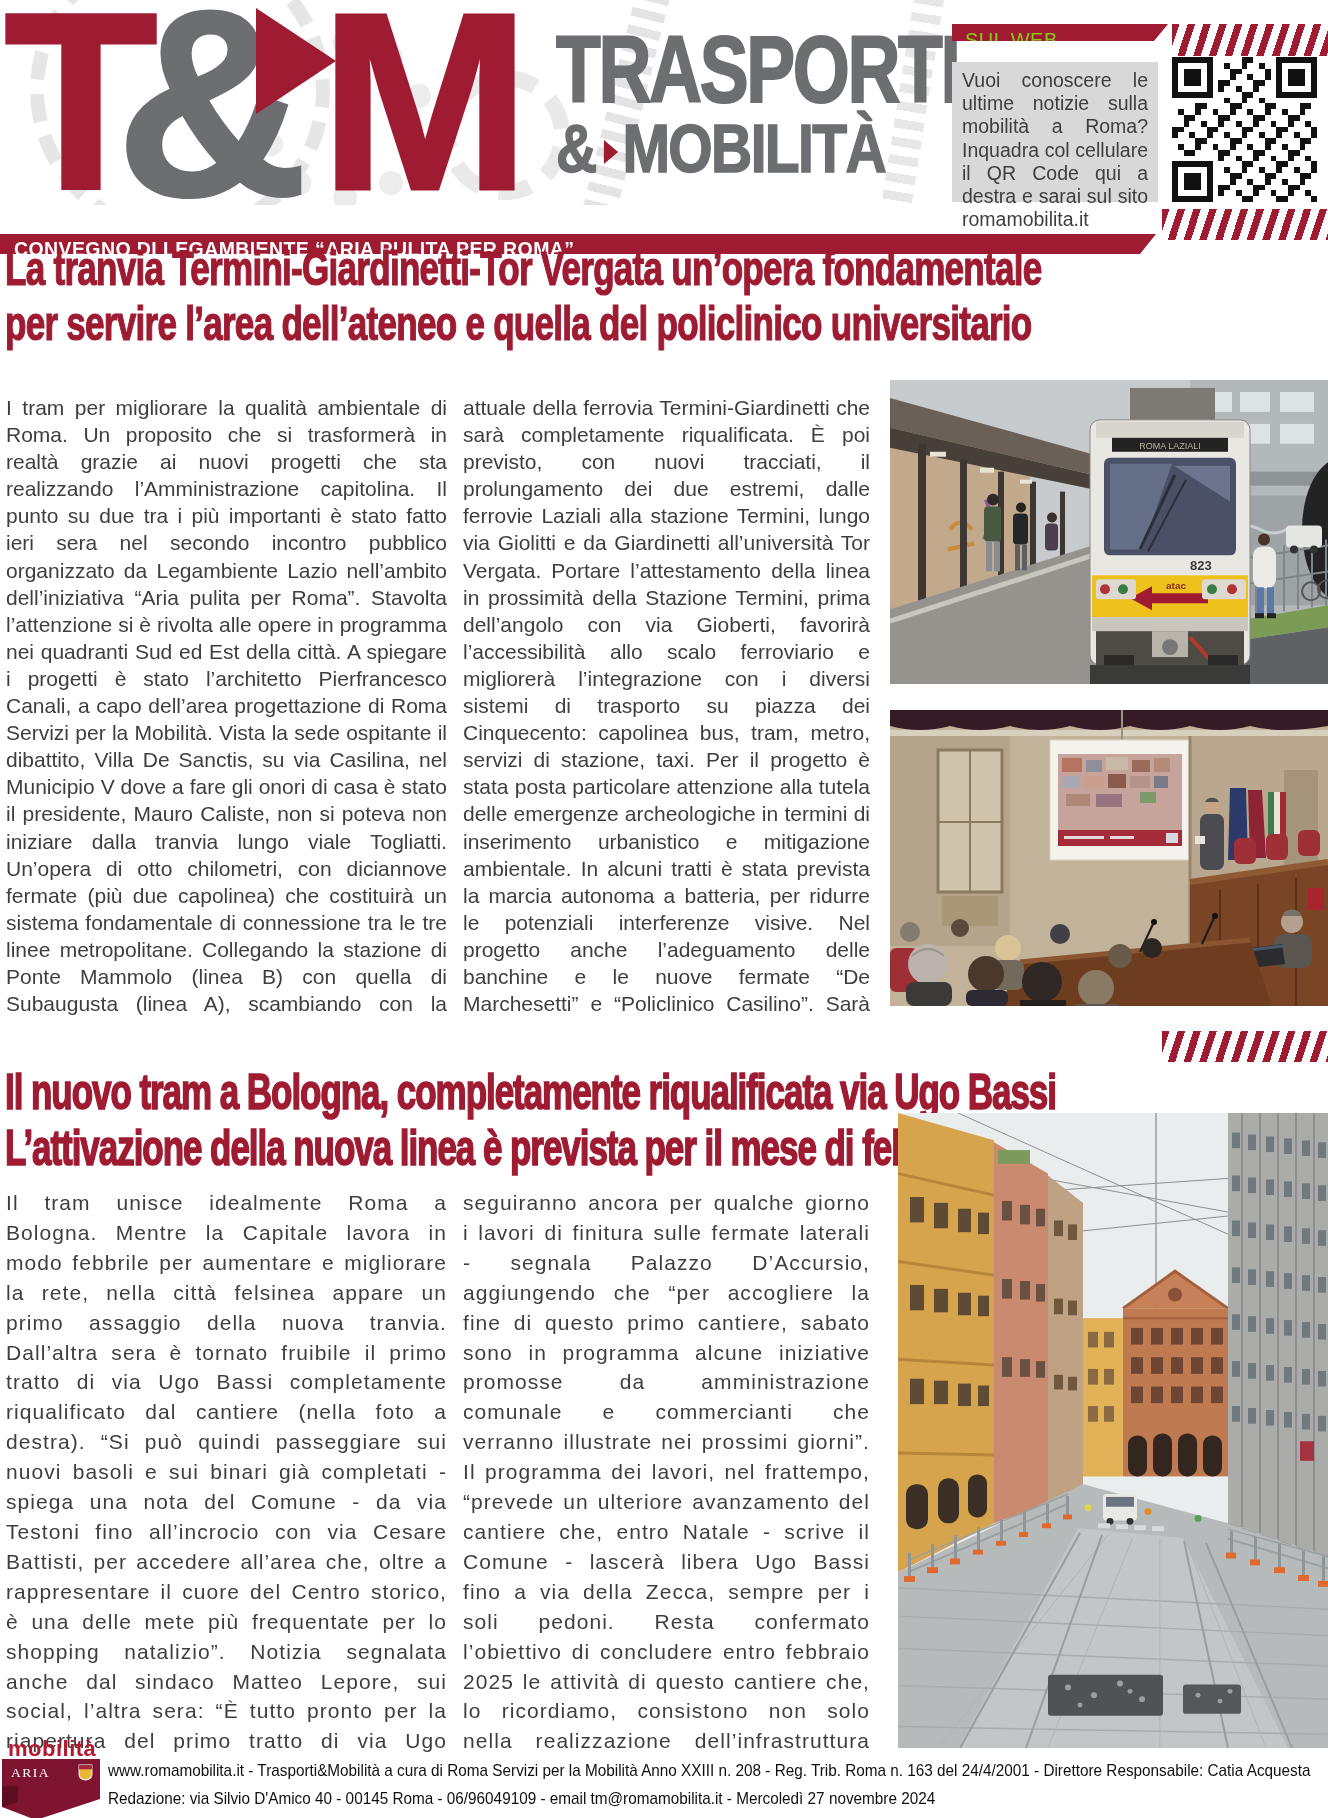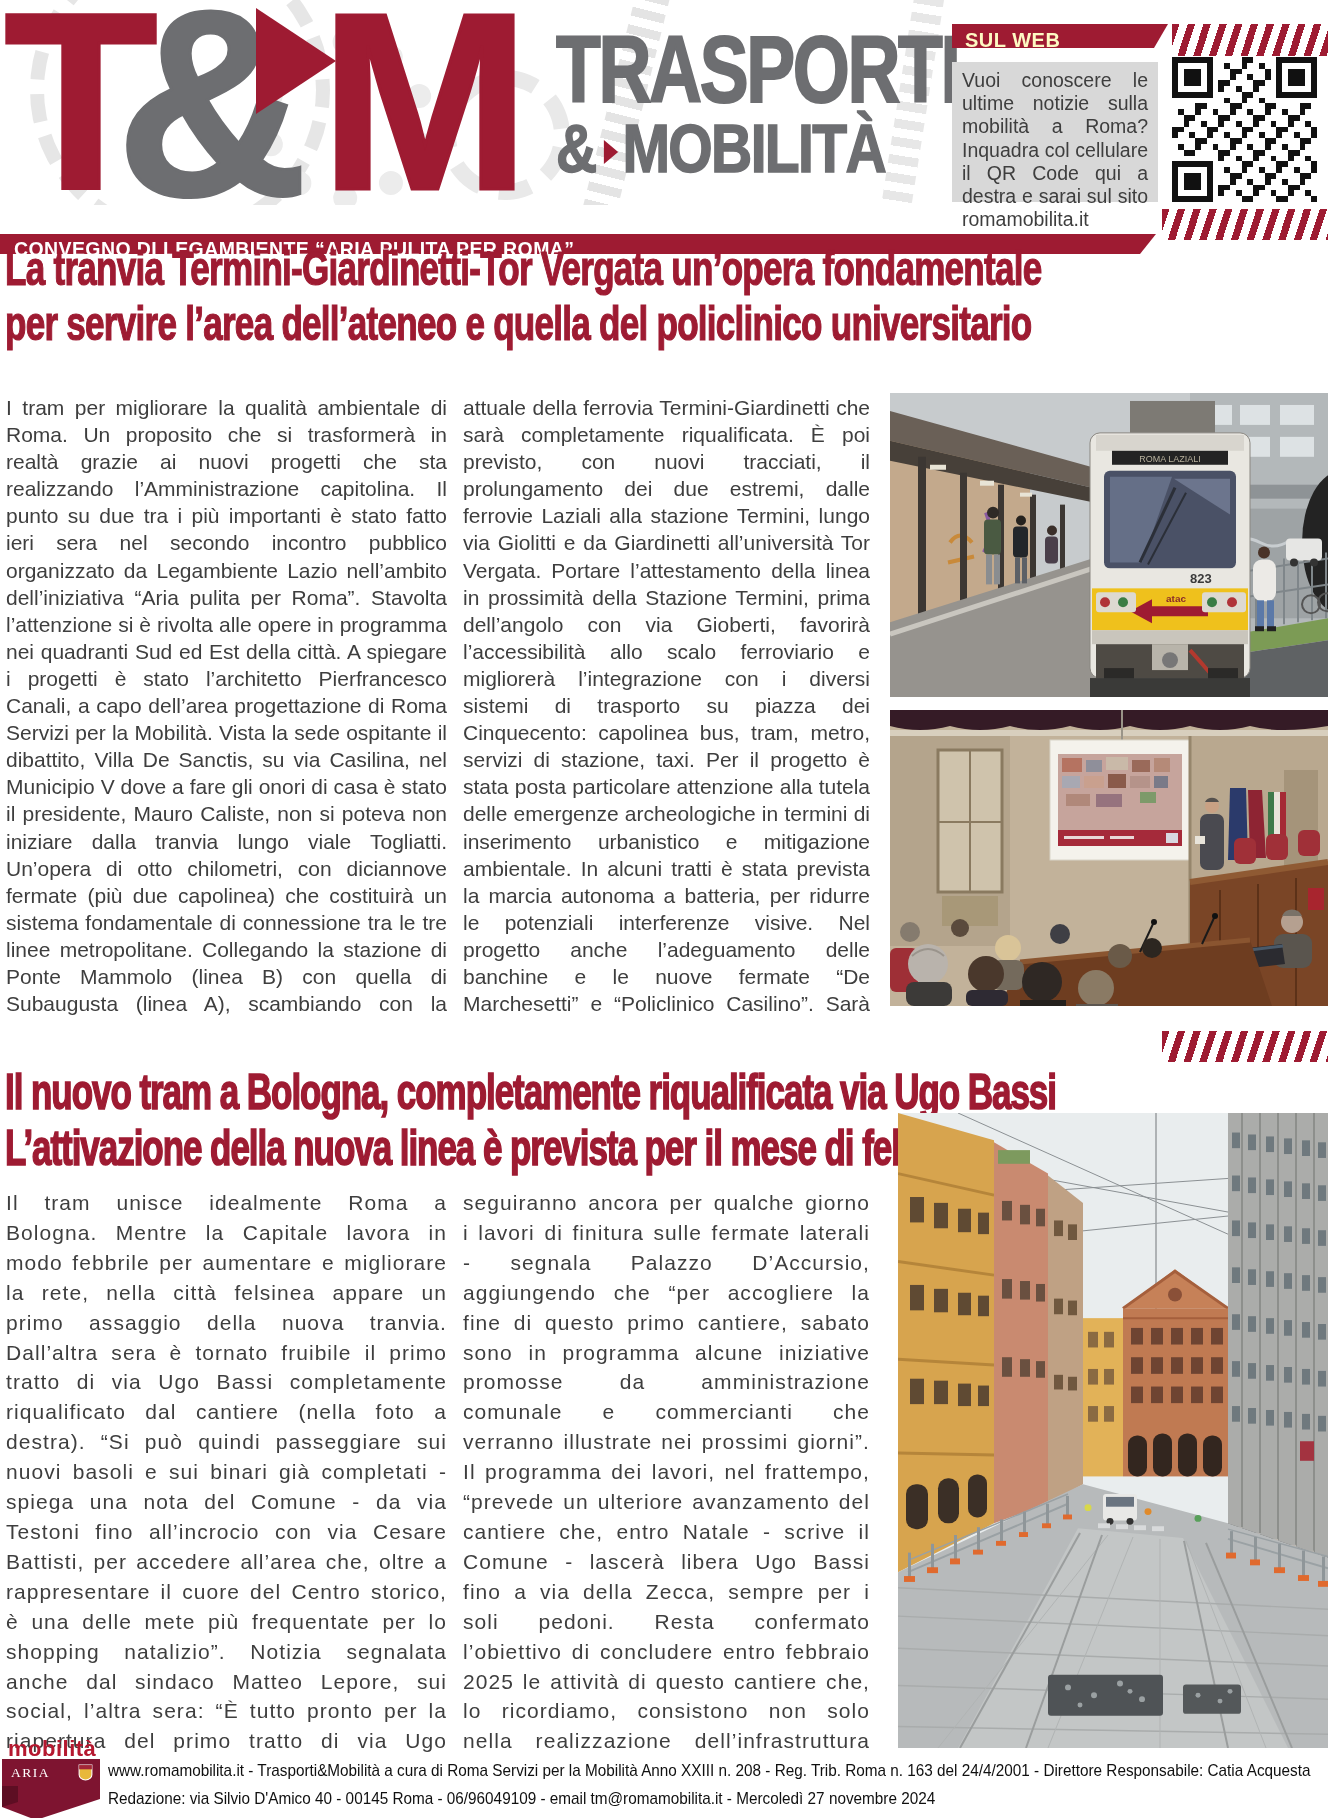--- a/index.html
+++ b/index.html
@@ -23,21 +23,21 @@
   .tm-m   { left:316px; top:14px; font-size:252px; line-height:175px !important; color:#9e1b32; -webkit-text-stroke:3px #9e1b32; }
   .tm-tri { left:252px; top:8px; width:0; height:0; border-left:80px solid #9e1b32; border-top:53px solid transparent; border-bottom:53px solid transparent; }
 
   .mast-title { position:absolute; left:556px; top:30px; }
   .mt1 { font-size:94px; line-height:80px; font-weight:bold; color:#6d6e71; letter-spacing:-3px; transform:scaleX(0.78); transform-origin:0 0; -webkit-text-stroke:2px #6d6e71; white-space:nowrap; }
   .mt2 { margin-top:8px; font-size:68px; line-height:60px; font-weight:bold; color:#6d6e71; letter-spacing:-2px; transform:scaleX(0.84); transform-origin:0 0; -webkit-text-stroke:1.5px #6d6e71; white-space:nowrap; }
   .mt2 .tri2 { display:inline-block; width:0; height:0; border-left:17px solid #9e1b32; border-top:12px solid transparent; border-bottom:12px solid transparent; margin:0 5px 4px 10px; vertical-align:middle; }
 
   
   .stripes { background:repeating-linear-gradient(108deg,#9e1b32 0 7px,#ffffff 7px 15px); }
-  .sw-bar { position:absolute; left:952px; top:24px; width:216px; height:24px; background:#9e1b32; clip-path:polygon(0 0,100% 0,calc(100% - 14px) 100%,0 100%); color:#fef9c3; font-weight:bold; font-size:20px; line-height:32px; padding-left:13px; letter-spacing:0.5px; }
+  .sw-bar { position:absolute; left:952px; top:24px; width:216px; height:17px; background:#9e1b32; clip-path:polygon(0 0,100% 0,calc(100% - 14px) 100%,0 100%); color:#84cc16; font-weight:normal; font-size:20px; line-height:32px; padding-left:13px; letter-spacing:0.5px; }
   .sw-stripes { position:absolute; left:1172px; top:24px; width:156px; height:32px; }
   .sw-box { position:absolute; left:952px; top:62px; width:206px; height:140px; background:#d8d8d8; padding:7px 10px; font-size:19.5px; line-height:23.2px; color:#3e3e3e; text-align:justify; hyphens:auto; }
   .qr { position:absolute; left:1172px; top:57px; width:145px; height:145px; }
 
   
   .kbar { position:absolute; left:0; width:1156px; height:20px; background:#9e1b32; clip-path:polygon(0 0,100% 0,calc(100% - 16px) 100%,0 100%); color:#fff; font-weight:bold; font-size:19.5px; line-height:31px; padding-left:14px; letter-spacing:0.4px;margin-top:25px; }
   .kstripes { position:absolute; left:1162px; width:166px; height:31px; }
   .k1 { top:209px; } .ks1 { top:209px; }
   .k2 { top:1031px; } .ks2 { top:1031px; }
 
@@ -50,21 +50,21 @@
   .col { position:absolute; font-size:21px; color:#3e3e3e; text-align:justify; overflow:hidden; hyphens:auto; }
   .a1 { line-height:27.1px; top:394px; height:622px; }
   .a1c1 { left:6px; width:441px; }
   .a1c2 { left:463px; width:407px; }
   .a2 { line-height:29.9px; top:1188px; height:572px; letter-spacing:1.05px; word-spacing:2px; }
   .a2c1 { left:6px; width:441px; }
   .a2c2 { left:463px; width:407px; }
 
   
   .photo { position:absolute; overflow:hidden; }
-  .ph1 { left:890px; top:393px; width:438px; height:304px;text-align:center; }
+  .ph1 { left:890px; top:380px; width:438px; height:304px;text-align:center; }
   .ph2 { left:890px; top:710px; width:438px; height:296px; }
   .ph3 { left:898px; top:1113px; width:430px; height:635px; }
   .photo svg { display:block; width:100%; height:100%; }
 
   
   .f-mob { position:absolute; left:8px; top:1736px; font-size:22px; font-weight:bold; color:#b5182f; letter-spacing:0.5px; }
   .f-band { position:absolute; left:2px; top:1759px; width:98px; height:27px; background:#7e1430; color:#fff; font-family:"Liberation Serif", serif; font-size:13.5px; line-height:27px; padding-left:9px; letter-spacing:1.5px; }
   .f-band svg { position:absolute; right:7px; top:5px; }
   .f-ribbon { position:absolute; left:2px; top:1786px; }
   .f-text { position:absolute; left:108px; top:1757px; width:1220px; font-size:17px; line-height:28px; color:#101010; transform:scaleX(0.9); transform-origin:0 0; white-space:nowrap; }

